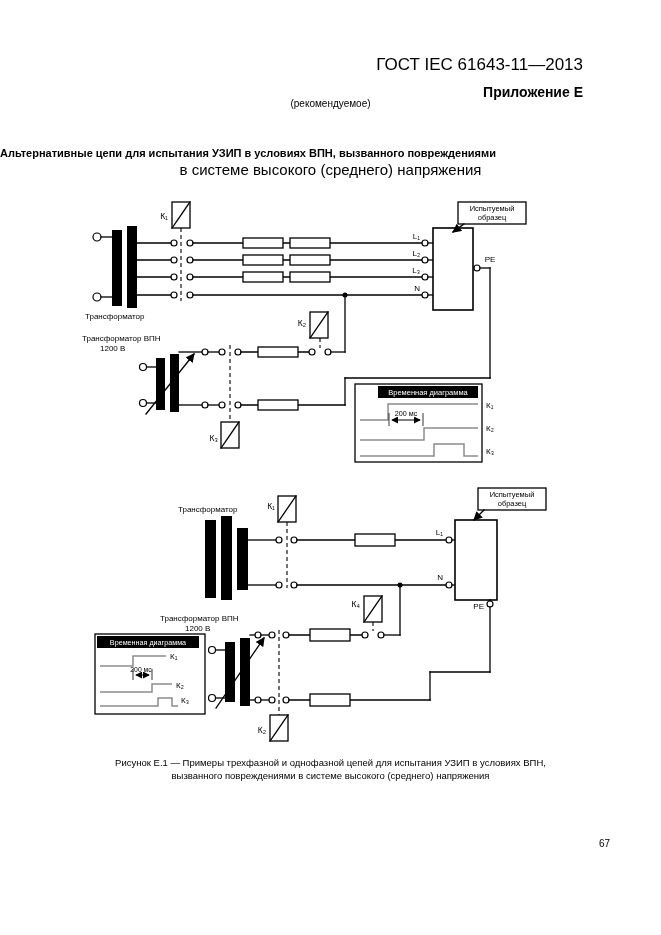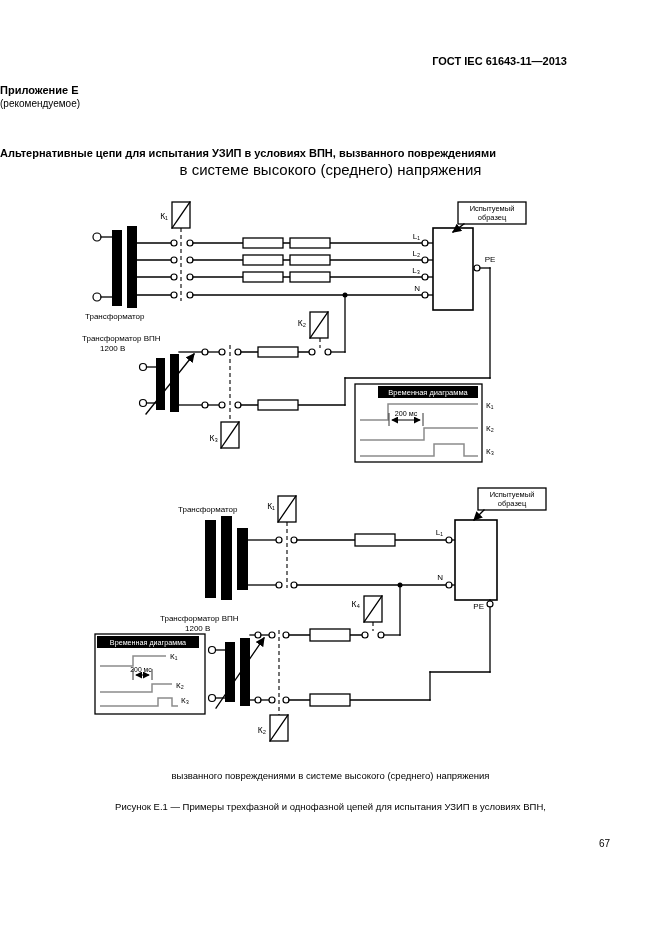--- a/index.html
+++ b/index.html
@@ -1,24 +1,24 @@
 <!DOCTYPE html>
 <html><head>
 <meta charset="utf-8">
 <style>
   html,body{margin:0;padding:0;background:#fff;}
   .page{position:relative;width:661px;height:935px;background:#fff;
         font-family:"Liberation Sans",sans-serif;color:#000;overflow:hidden;}
   .abs{position:absolute;}
-  .hdr{top:55px;right:94px;font-weight:bold;font-size:11px;}
-  .annex{top:84px;left:0;width:583px;text-align:left;font-weight:bold;font-size:11px;}
-  .annex-sub{top:98px;left:0;width:661px;font-size:10px;}
+  .hdr{top:55px;right:78px;font-weight:normal;font-size:17px;}
+  .annex{top:84px;left:0;width:583px;text-align:right;font-weight:bold;font-size:14px;}
+  .annex-sub{top:98px;left:0;width:661px;text-align:center;font-size:10px;}
   .title1{top:147px;left:0;width:661px;text-align:left;font-weight:bold;font-size:11px;}
   .title2{top:161px;left:0;width:661px;text-align:center;font-weight:normal;font-size:15px;}
-  .cap1{top:757px;left:0;width:661px;text-align:center;font-size:9.5px;margin-top:44px;}
+  .cap1{top:757px;left:0;width:661px;text-align:center;font-size:9.5px;}
   .cap2{top:770px;left:0;width:661px;text-align:center;font-size:9.5px;}
   .pnum{top:838px;left:563px;font-size:10px;padding-left:36px;}
 
   svg text{font-family:"Liberation Sans",sans-serif;fill:#000;}
   .t65{font-size:6.8px}.t7{font-size:7.2px}.t75{font-size:7.5px}.t8{font-size:8px}.t85{font-size:8.5px}
   .white{fill:#fff}
   .w{stroke:#000;stroke-width:1.3;fill:none;stroke-linecap:square}
   .dash{stroke:#000;stroke-width:1.1;stroke-dasharray:4 3;fill:none}
   .blk{fill:#000;stroke:none}
   .comp{fill:#fff;stroke:#000;stroke-width:1.3}

